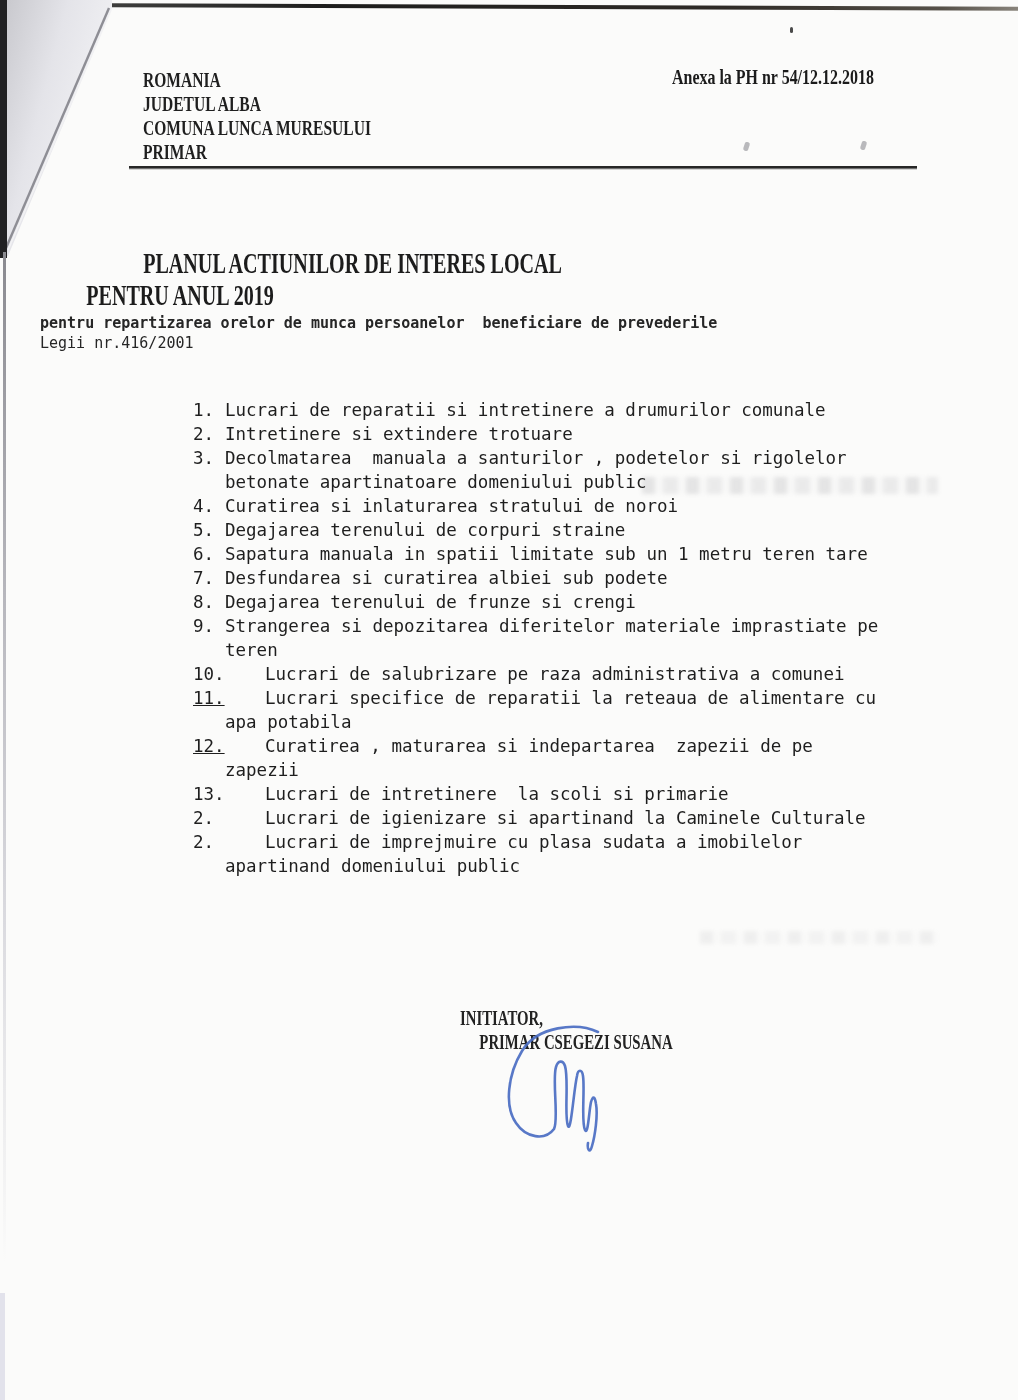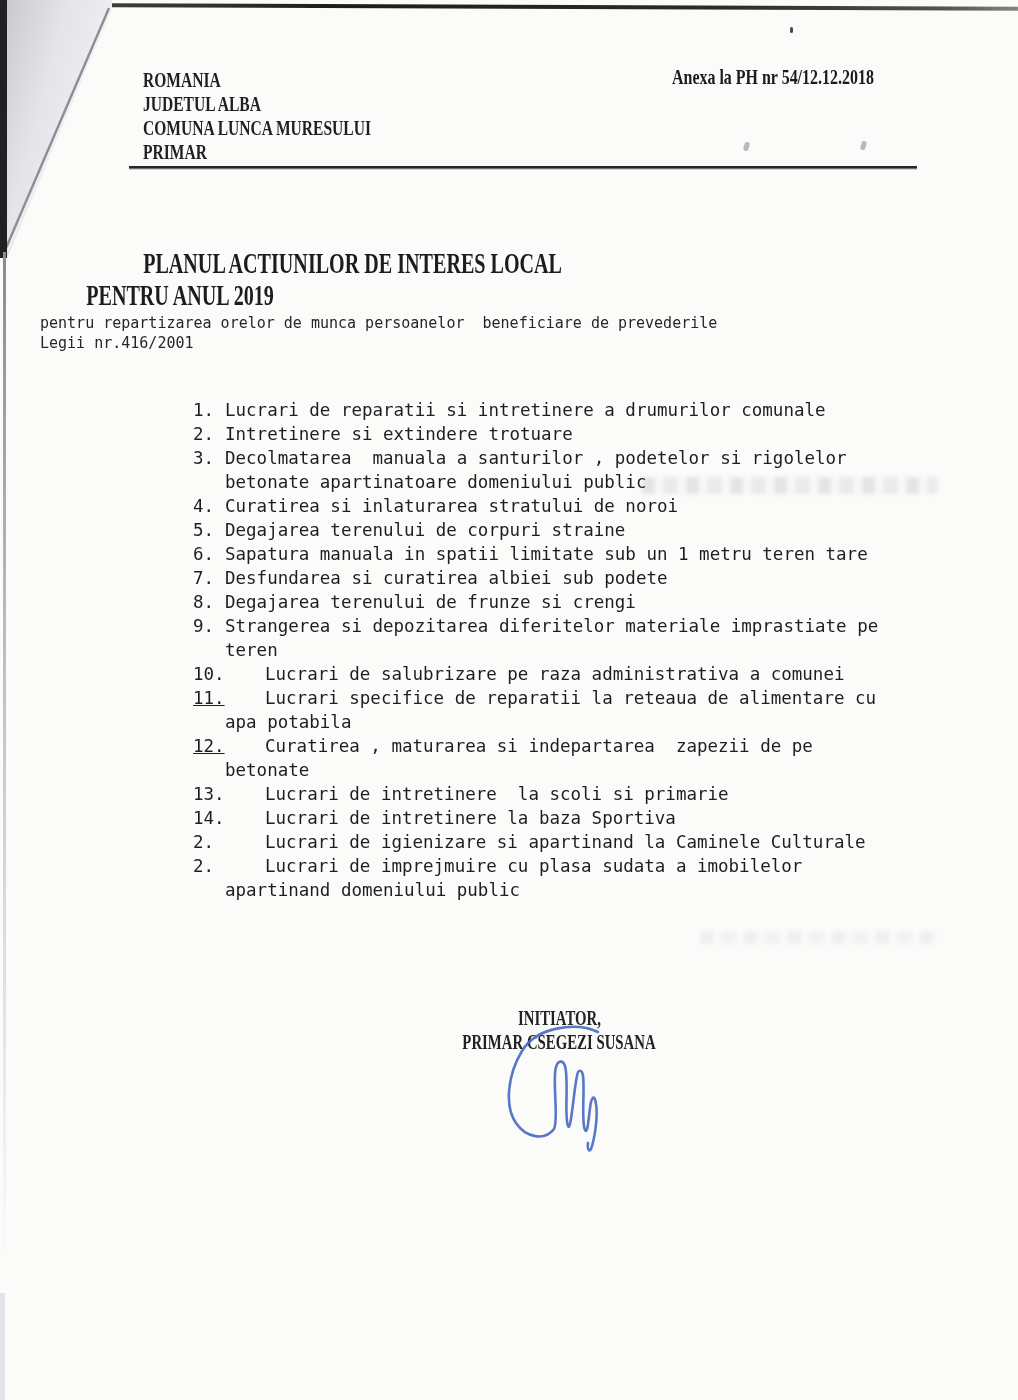--- a/index.html
+++ b/index.html
@@ -69,36 +69,36 @@
   .title-l1,.title-l2{
     font-family:"Liberation Serif", serif;font-weight:bold;color:#1c1c1c;
     font-size:30px;line-height:31px;white-space:nowrap;
   }
   .title-l1{display:inline-block;transform:scaleX(0.67);}
   .title-l2{display:inline-block;transform:scaleX(0.67);margin-top:1px;}
   .subtitle{
     font-size:15px;line-height:20px;color:#262626;
     font-family:"DejaVu Sans Mono", monospace;white-space:pre;
   }
-  .subtitle-1{margin-top:3px;}
+  .subtitle-1{margin-top:3px;font-weight:bold;}
   
   .list{
     position:absolute;left:193px;top:398px;width:730px;
     font-size:17.5px;line-height:24px;color:#1e1e1e;
     font-family:"DejaVu Sans Mono", monospace;
   }
   .li-row{display:flex;white-space:pre;}
   .num{display:inline-block;flex-shrink:0;width:32px;}
   .num.wide{width:72px;}
   .num.u{text-decoration:underline;}
   .li-row.cont{padding-left:32px;}
   
   .footer{
-    position:absolute;left:559px;top:1006px;transform:translateX(-50%);
-    text-align:center;white-space:nowrap;
+    position:absolute;left:576px;top:1006px;transform:translateX(-50%);
+    white-space:nowrap;
   }
   .footer div{
     font-family:"Liberation Serif", serif;font-weight:bold;
     font-size:20px;line-height:24px;color:#222;
   }
   .footer .fl{display:inline-block;transform:scaleX(0.74);}
   .sig-svg{position:absolute;left:495px;top:1018px;z-index:3;}
 </style>
 </head>
 <body>
@@ -152,23 +152,22 @@
       <div class="li-row"><span class="num">5.</span><span class="txt">Degajarea terenului de corpuri straine</span></div>
       <div class="li-row"><span class="num">6.</span><span class="txt">Sapatura manuala in spatii limitate sub un 1 metru teren tare</span></div>
       <div class="li-row"><span class="num">7.</span><span class="txt">Desfundarea si curatirea albiei sub podete</span></div>
       <div class="li-row"><span class="num">8.</span><span class="txt">Degajarea terenului de frunze si crengi</span></div>
       <div class="li-row"><span class="num">9.</span><span class="txt">Strangerea si depozitarea diferitelor materiale imprastiate pe</span></div>
       <div class="li-row cont"><span class="txt">teren</span></div>
       <div class="li-row"><span class="num wide">10.</span><span class="txt">Lucrari de salubrizare pe raza administrativa a comunei</span></div>
       <div class="li-row"><span class="num wide u">11.</span><span class="txt">Lucrari specifice de reparatii la reteaua de alimentare cu</span></div>
       <div class="li-row cont"><span class="txt">apa potabila</span></div>
       <div class="li-row"><span class="num wide u">12.</span><span class="txt">Curatirea , maturarea si indepartarea  zapezii de pe</span></div>
-      <div class="li-row cont"><span class="txt">betonate</span></div>
+      <div class="li-row cont"><span class="txt">zapezii</span></div>
       <div class="li-row"><span class="num wide">13.</span><span class="txt">Lucrari de intretinere  la scoli si primarie</span></div>
-      <div class="li-row"><span class="num wide">14.</span><span class="txt">Lucrari de intretinere la baza Sportiva</span></div>
       <div class="li-row"><span class="num wide">2.</span><span class="txt">Lucrari de igienizare si apartinand la Caminele Culturale</span></div>
       <div class="li-row"><span class="num wide">2.</span><span class="txt">Lucrari de imprejmuire cu plasa sudata a imobilelor</span></div>
       <div class="li-row cont"><span class="txt">apartinand domeniului public</span></div>
     </div>
 
   <div class="footer">
     <div><span class="fl">INITIATOR,</span></div>
     <div><span class="fl">PRIMAR CSEGEZI SUSANA</span></div>
   </div>
 

